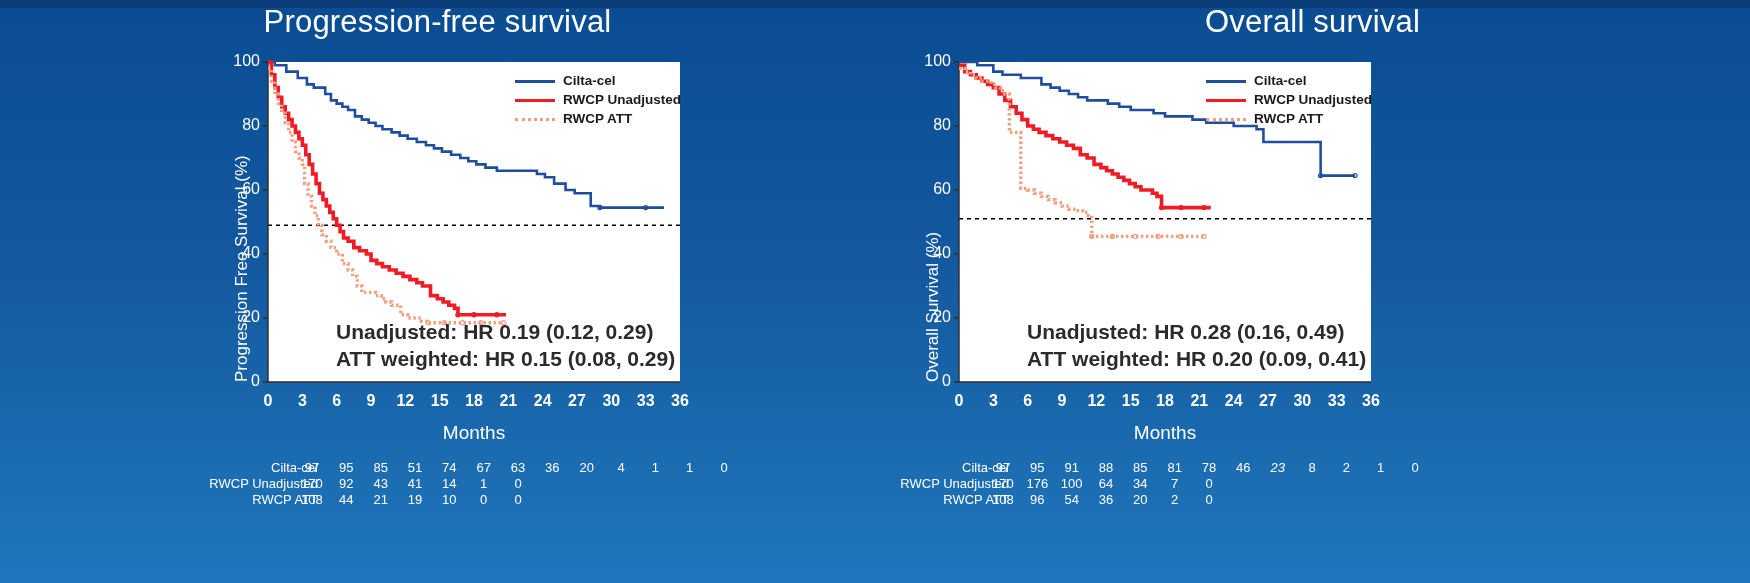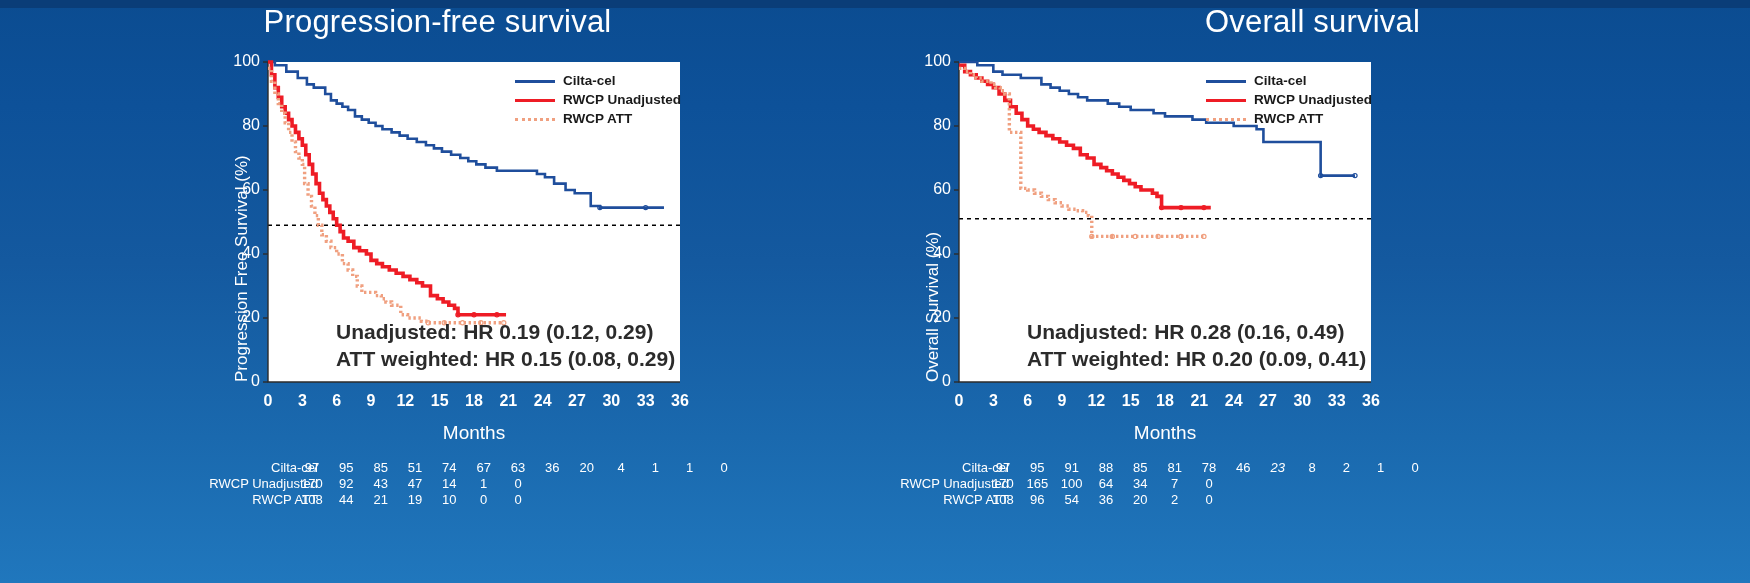--- a/index.html
+++ b/index.html
@@ -105,21 +105,21 @@
         <div class="rnum" style="left: 494.333px; top: 0px;">36</div>
         <div class="rnum" style="left: 528.667px; top: 0px;">20</div>
         <div class="rnum" style="left: 563px; top: 0px;">4</div>
         <div class="rnum" style="left: 597.333px; top: 0px;">1</div>
         <div class="rnum" style="left: 631.667px; top: 0px;">1</div>
         <div class="rnum" style="left: 666px; top: 0px;">0</div>
         <div class="rlabel" style="left: 168px; top: 16px;">RWCP Unadjusted</div>
         <div class="rnum" style="left: 254px; top: 16px;">170</div>
         <div class="rnum" style="left: 288.333px; top: 16px;">92</div>
         <div class="rnum" style="left: 322.667px; top: 16px;">43</div>
-        <div class="rnum" style="left: 357px; top: 16px;">47</div>
+        <div class="rnum" style="left: 357px; top: 16px;">41</div>
         <div class="rnum" style="left: 391.333px; top: 16px;">14</div>
         <div class="rnum" style="left: 425.667px; top: 16px;">1</div>
         <div class="rnum" style="left: 460px; top: 16px;">0</div>
         <div class="rlabel" style="left: 168px; top: 32px;">RWCP ATT</div>
         <div class="rnum" style="left: 254px; top: 32px;">108</div>
         <div class="rnum" style="left: 288.333px; top: 32px;">44</div>
         <div class="rnum" style="left: 322.667px; top: 32px;">21</div>
         <div class="rnum" style="left: 357px; top: 32px;">19</div>
         <div class="rnum" style="left: 391.333px; top: 32px;">10</div>
         <div class="rnum" style="left: 425.667px; top: 32px;">0</div>
@@ -194,21 +194,21 @@
         <div class="rnum" style="left: 241.667px; top: 0px;">81</div>
         <div class="rnum" style="left: 276px; top: 0px;">78</div>
         <div class="rnum" style="left: 310.333px; top: 0px;">46</div>
         <div class="rnum" style="left: 344.667px; top: 0px; font-style: italic;">23</div>
         <div class="rnum" style="left: 379px; top: 0px;">8</div>
         <div class="rnum" style="left: 413.333px; top: 0px;">2</div>
         <div class="rnum" style="left: 447.667px; top: 0px;">1</div>
         <div class="rnum" style="left: 482px; top: 0px;">0</div>
         <div class="rlabel" style="left: -16px; top: 16px;">RWCP Unadjusted</div>
         <div class="rnum" style="left: 70px; top: 16px;">170</div>
-        <div class="rnum" style="left: 104.333px; top: 16px;">165</div>
+        <div class="rnum" style="left: 104.333px; top: 16px;">176</div>
         <div class="rnum" style="left: 138.667px; top: 16px;">100</div>
         <div class="rnum" style="left: 173px; top: 16px;">64</div>
         <div class="rnum" style="left: 207.333px; top: 16px;">34</div>
         <div class="rnum" style="left: 241.667px; top: 16px;">7</div>
         <div class="rnum" style="left: 276px; top: 16px;">0</div>
         <div class="rlabel" style="left: -16px; top: 32px;">RWCP ATT</div>
         <div class="rnum" style="left: 70px; top: 32px;">108</div>
         <div class="rnum" style="left: 104.333px; top: 32px;">96</div>
         <div class="rnum" style="left: 138.667px; top: 32px;">54</div>
         <div class="rnum" style="left: 173px; top: 32px;">36</div>

